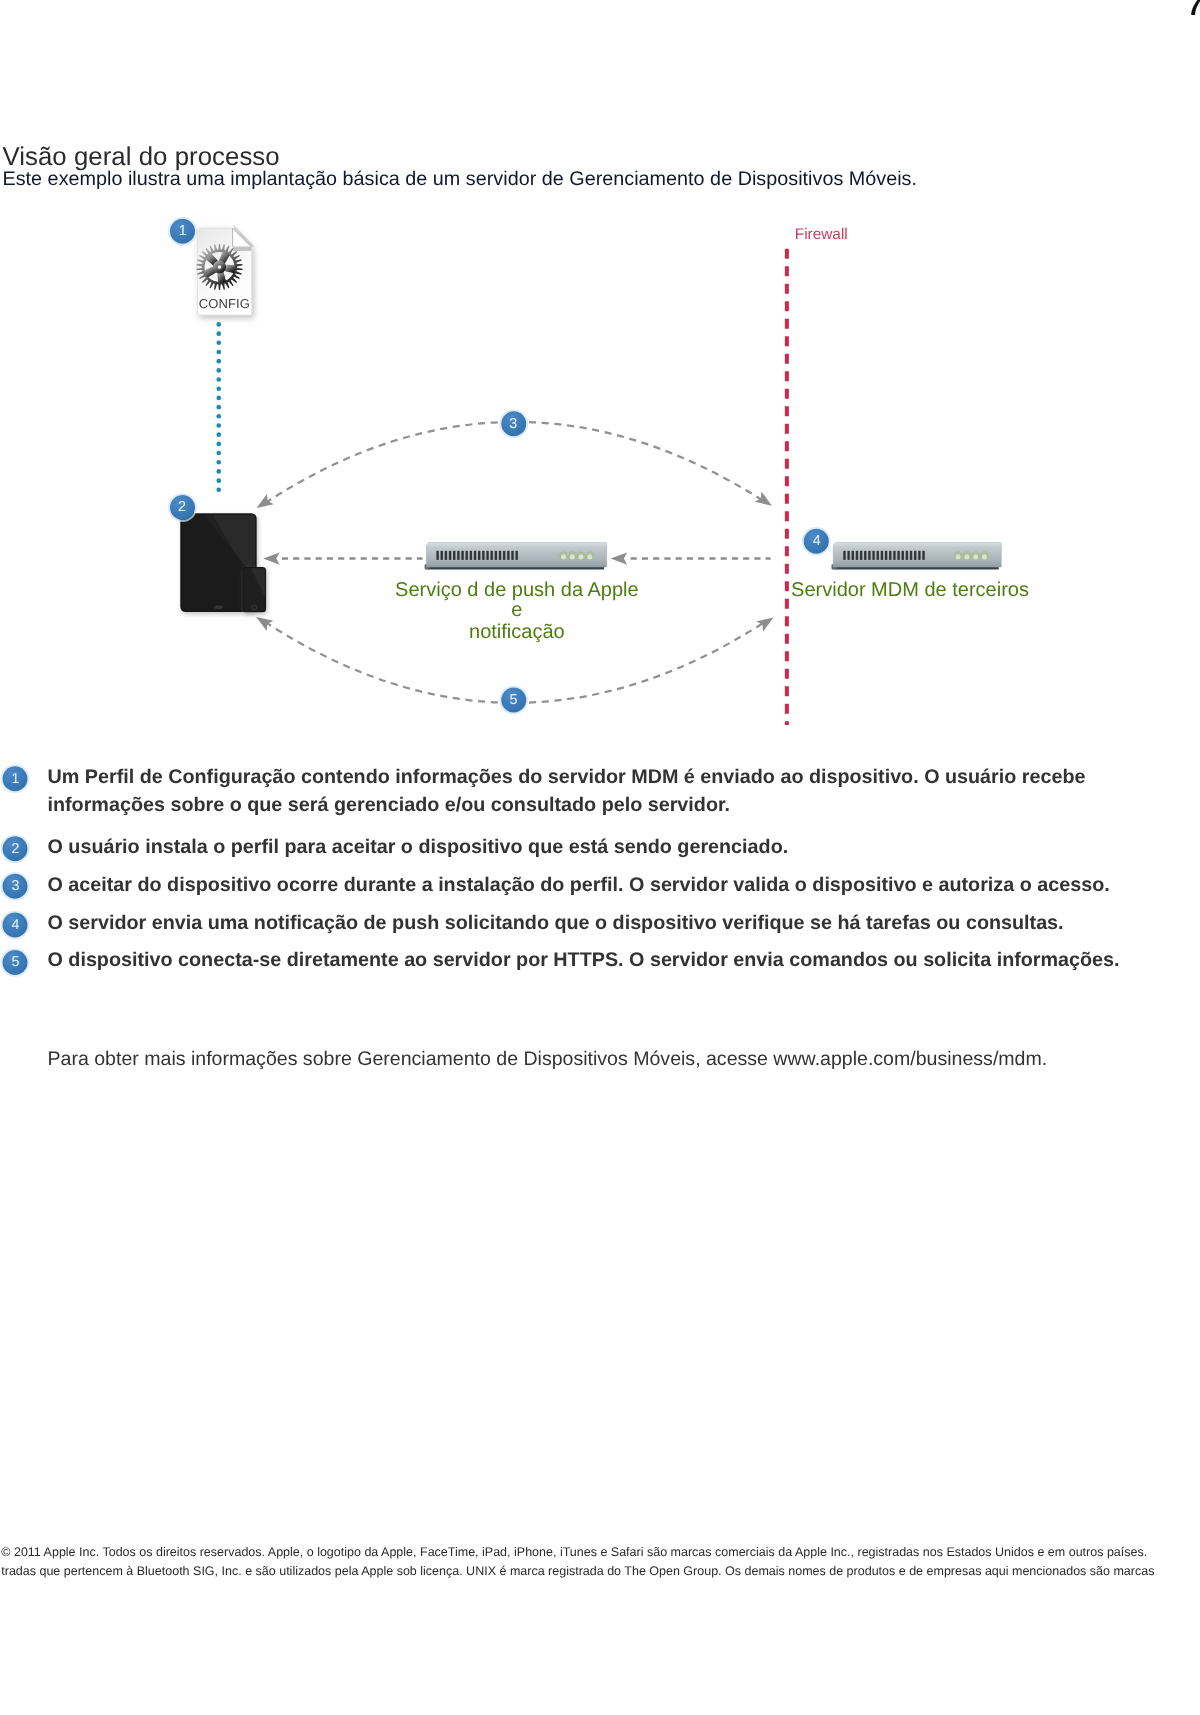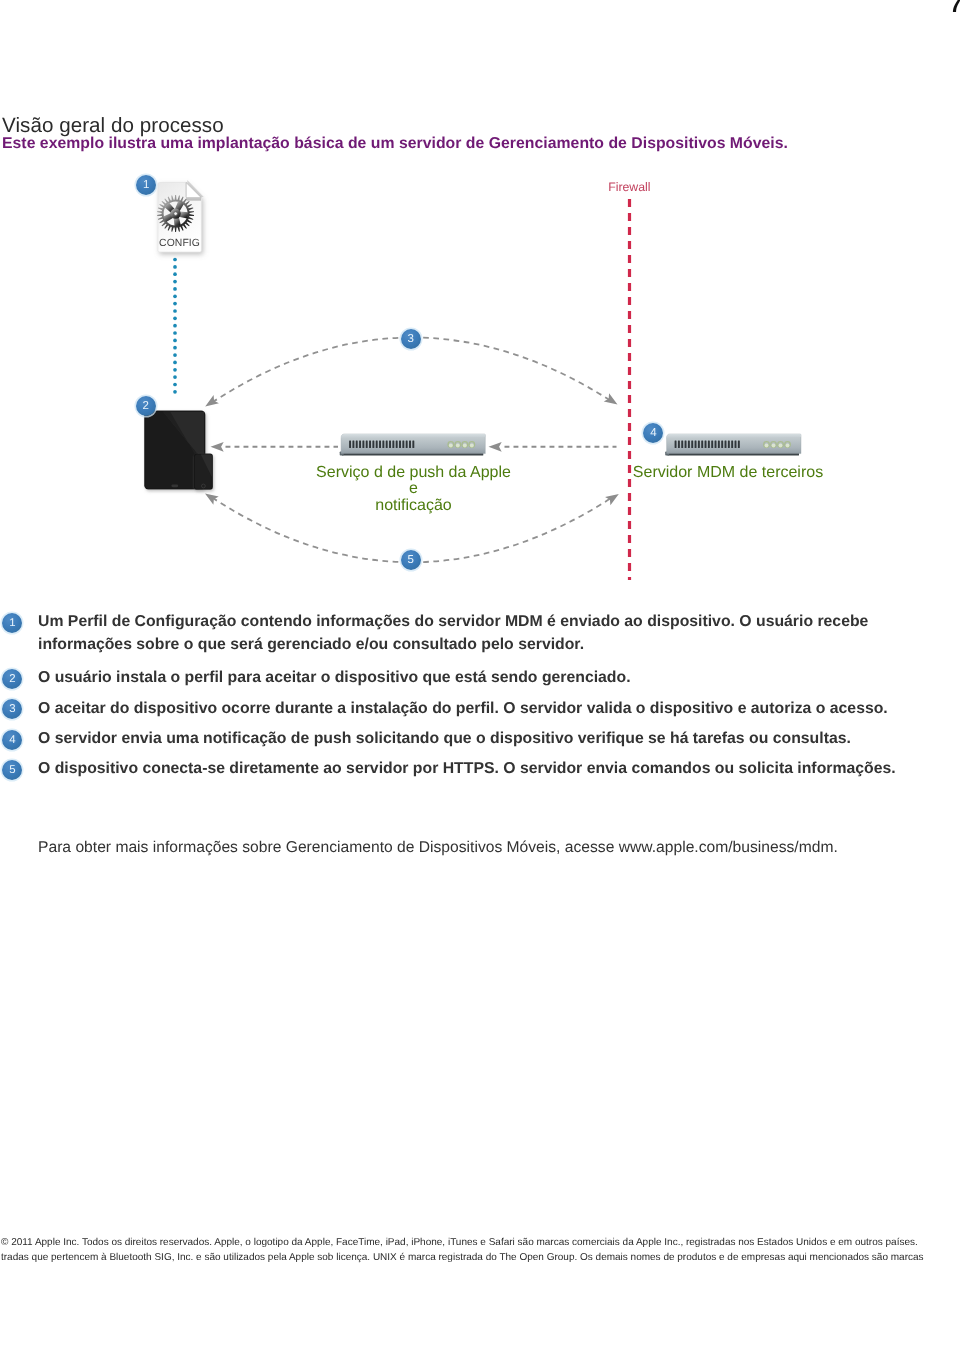--- a/index.html
+++ b/index.html
@@ -8,22 +8,22 @@
        position:relative;overflow:hidden;
        -webkit-font-smoothing:antialiased;text-rendering:geometricPrecision;}
   .page{position:absolute;left:0;top:0;width:960px;height:1372px;}
 
   
   #page-num{position:absolute;right:-2px;top:-6px;font-size:22px;font-weight:bold;color:#111;line-height:22px;}
 
   
   #heading{position:absolute;left:2px;top:114px;margin:0;font-size:20.6px;font-weight:400;
            color:#2b2b2b;line-height:24px;letter-spacing:0.05px;}
-  #intro{position:absolute;left:2px;top:134px;margin:0;font-size:15.8px;font-weight:700;
-         color:#701a75;line-height:20px;letter-spacing:0.02px;}
+  #intro{position:absolute;left:2px;top:134px;margin:0;font-size:15.8px;font-weight:400;
+         color:#0f172a;line-height:20px;letter-spacing:0.02px;}
 
   
   #diagram{position:absolute;left:0;top:160px;width:960px;height:440px;}
   #diagram>svg{position:absolute;left:0;top:0;}
 
   .badge{position:absolute;width:20px;height:20px;border-radius:50%;
          background:radial-gradient(circle at 38% 30%, #4f8bc6 0%, #3c7cba 45%, #2f6b9d 100%);
          color:#e9f4fc;font-size:11.5px;line-height:20px;
          text-align:center;font-weight:400;
          box-shadow:0 0 0 1.5px rgba(205,228,244,.75);}
@@ -277,21 +277,21 @@
     <div class="badge" style="left:136.3px;top:15.0px">1</div>
     <div class="badge" style="left:135.7px;top:236.0px">2</div>
     <div class="badge" style="left:400.7px;top:169.2px">3</div>
     <div class="badge" style="left:643.4px;top:262.8px">4</div>
     <div class="badge" style="left:400.8px;top:390.3px">5</div>
     <div class="dlabel" style="left:313.5px;top:305.0px;width:200px">
         <div>Serviço d de push da Apple e</div>
         <div>notificação</div>
       </div>
     <div class="dlabel" style="left:628px;top:305.0px;width:200px">Servidor MDM de terceiros</div>
-    <div class="dlabel" style="left:608.2px;top:19.6px;width:70px;text-align:left;color:#c2415e;font-size:12.3px;line-height:14px">Firewall</div>
+    <div class="dlabel" style="left:608.2px;top:19.6px;width:70px;text-align:right;color:#c2415e;font-size:12.3px;line-height:14px">Firewall</div>
     <div class="doclabel" style="left:157.8px;top:78.0px">CONFIG</div>
   </div>
 
   <div id="steps">
     <div class="step s1">
       <span class="num">1</span>
       <span class="txt">Um Perfil de Configuração contendo informações do servidor MDM é enviado ao dispositivo. O usuário recebe informações sobre o que será gerenciado e/ou consultado pelo servidor.</span>
     </div>
     <div class="step s2">
       <span class="num">2</span>

